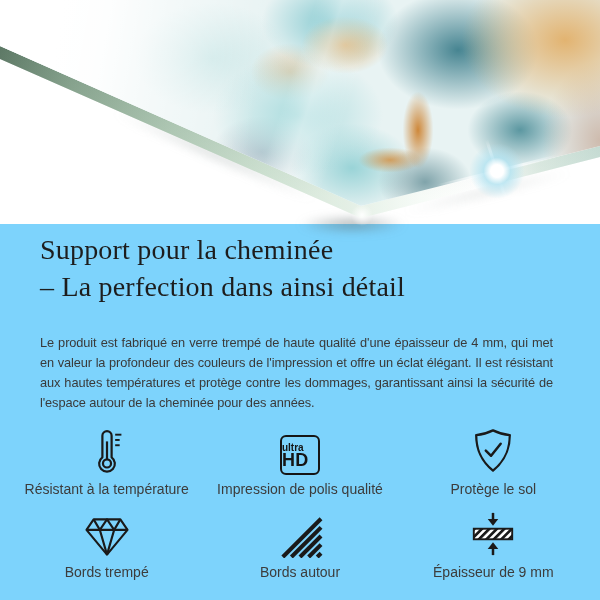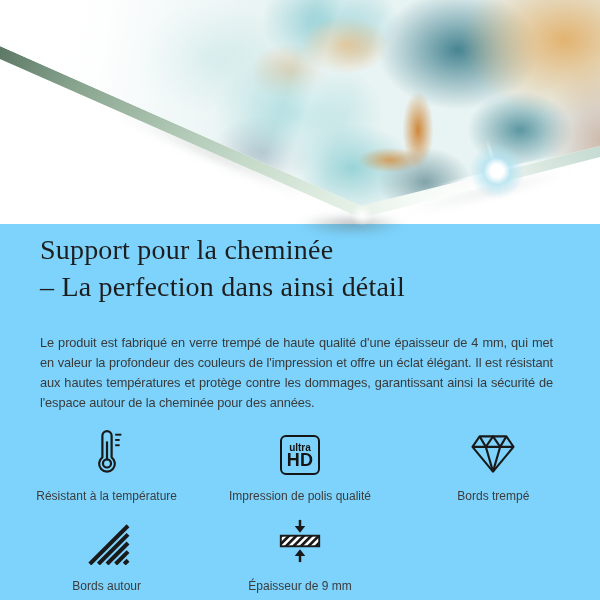--- a/index.html
+++ b/index.html
@@ -96,25 +96,25 @@
     text-align:justify;letter-spacing:-0.1px;
   }
 
   
   .features{
     margin:12px 10px 0 10px;
     display:grid;grid-template-columns:1fr 1fr 1fr;row-gap:12px;
   }
   .feature{display:flex;flex-direction:column;align-items:center;}
   .icon-box{height:50px;display:flex;align-items:flex-end;justify-content:center;}
-  .feature-label{margin-top:14px;font-size:12px;color:#3c3c3c;line-height:14px;}
+  .feature-label{margin-top:7px;font-size:14px;color:#3c3c3c;line-height:14px;}
 
   .ultra-hd-box{
     width:36px;height:36px;border:2.6px solid #151515;border-radius:6px;
-    display:flex;flex-direction:column;align-items:center;justify-content:center;
+    display:flex;flex-direction:column;justify-content:center;
     color:#151515;font-weight:bold;
   }
   .ultra-hd-box .t1{font-size:10px;line-height:10px;letter-spacing:0;}
   .ultra-hd-box .t2{font-size:18px;line-height:15px;letter-spacing:0.3px;}
 
   svg{display:block;}
 </style>
 </head>
 <body>
 
@@ -161,20 +161,29 @@
     <div class="feature">
       <div class="icon-box">
         <div class="ultra-hd-box">
           <div class="t1">ultra</div>
           <div class="t2">HD</div>
         </div>
       </div>
       <div class="feature-label">Impression de polis qualité</div>
     </div>
 
+    <div class="feature">
+      <div class="icon-box">
+        <svg width="46" height="48" viewBox="0 0 46 50" fill="none" stroke="#1a1a1a" stroke-width="2.4">
+          <path d="M23 3.5 c-5 2.5 -11.5 4.4 -17.5 4.9 c0 12.6 3 25.1 17.5 37.1 c14.5 -12 17.5 -24.5 17.5 -37.1 c-6 -0.5 -12.5 -2.4 -17.5 -4.9 Z" stroke-linejoin="round"></path>
+          <path d="M15.5 24.5 l5.5 5.5 L31 17.5" stroke-width="2.6" stroke-linecap="round" stroke-linejoin="round"></path>
+        </svg>
+      </div>
+      <div class="feature-label">Protège le sol</div>
+    </div>
 
     <div class="feature">
       <div class="icon-box">
         <svg width="50" height="42" viewBox="0 0 50 44" fill="none" stroke="#1a1a1a" stroke-width="2.2">
           <path d="M11 3.5 H39 L46.5 14.5 L25 40.5 L3.5 14.5 Z" stroke-linejoin="round"></path>
           <path d="M3.5 14.5 H46.5"></path>
           <path d="M11 3.5 L17.5 14.5 L25 3.5 L32.5 14.5 L39 3.5" stroke-linejoin="round"></path>
           <path d="M17.5 14.5 L25 40.5 M32.5 14.5 L25 40.5"></path>
         </svg>
       </div>

